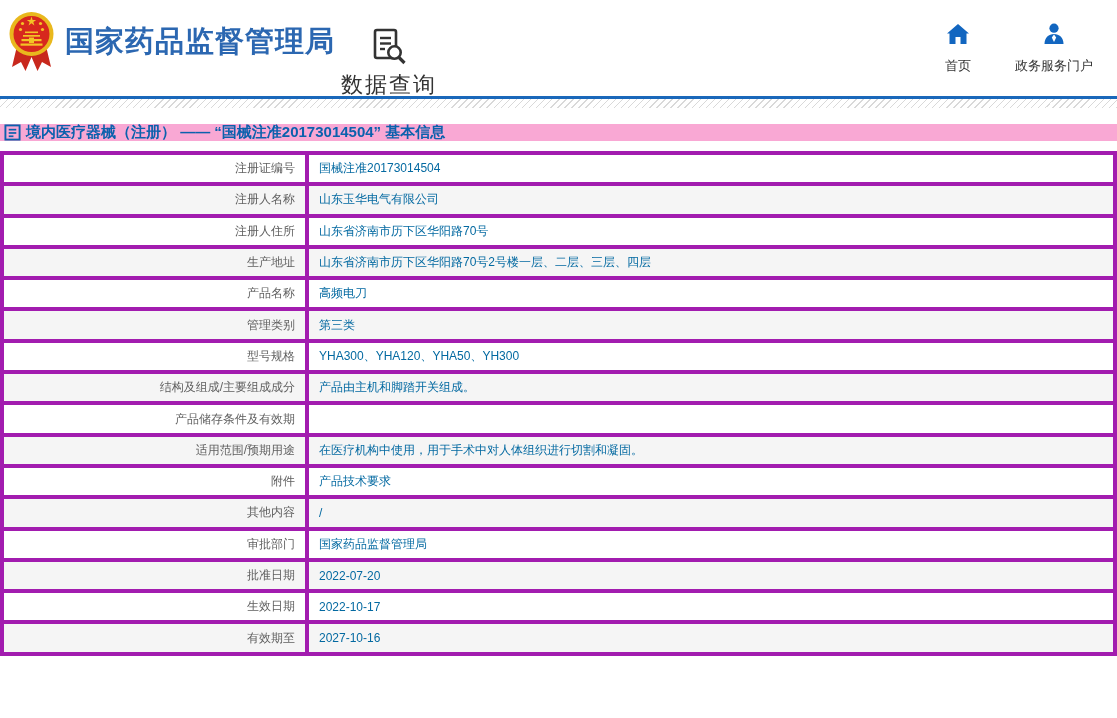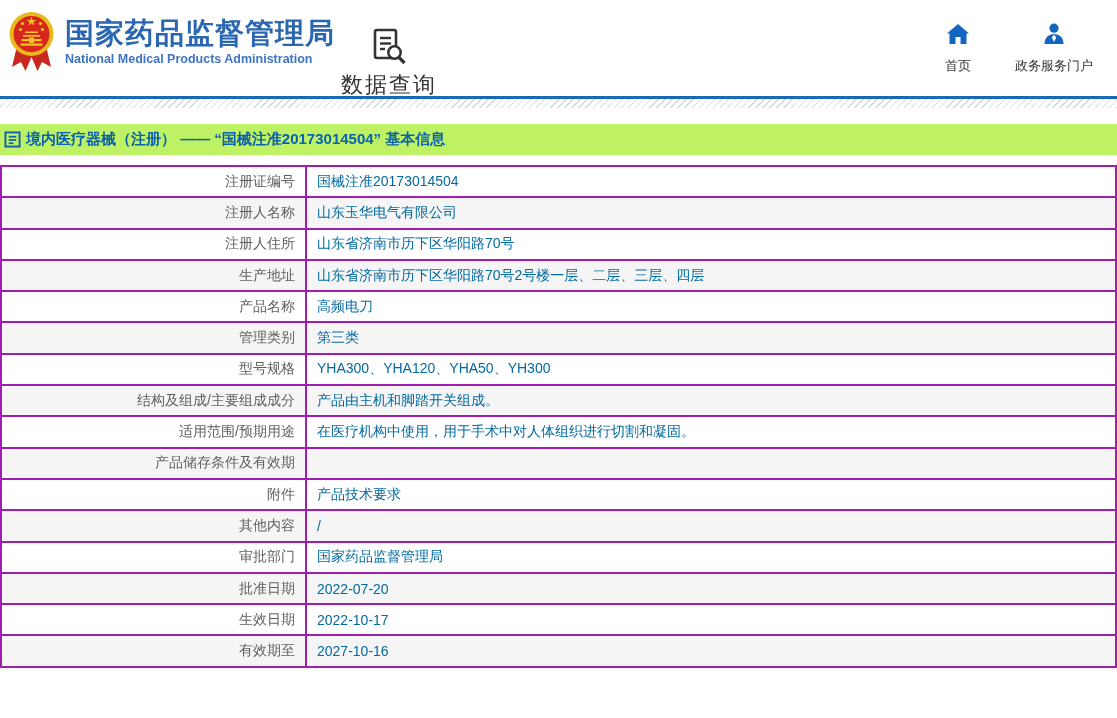--- a/index.html
+++ b/index.html
@@ -41,33 +41,33 @@
 
   
   .blue-rule { height:3px; background:#1a68ba; }
   .hatch-band {
     height:9px;
     background:repeating-linear-gradient(135deg,#d9d9d9 0px,#d9d9d9 1px,#ffffff 1px,#ffffff 5px);
   }
 
   
   .breadcrumb {
-    margin-top:16px; height:31px; background:#bef264;
+    margin-top:16px; height:17px; background:#f9a8d4;
     display:flex; align-items:center; gap:5px; padding-left:4px;
   }
   .breadcrumb-text {
     color:#0b61ad; font-size:15px; font-weight:bold; white-space:nowrap;
   }
 
   
   table.info-table {
     margin-top:10px; width:1117px; border-collapse:collapse; table-layout:fixed;
   }
   table.info-table td {
-    border:2px solid #a21caf; height:31.3px; font-size:14px;
+    border:4px solid #a21caf; height:31.3px; font-size:12px;
     padding-top:0; padding-bottom:0; overflow:hidden; white-space:nowrap;
   }
   td.lbl {
     width:305px; text-align:right; padding-right:10px; color:#5f5f5f;
   }
   td.val { padding-left:10px; color:#0369a1; }
   tr.row:nth-child(even) { background:#f5f5f5; }
 
   .icon { display:inline-flex; align-items:center; justify-content:center; }
 </style>
@@ -91,21 +91,20 @@
           <rect x="17" y="21.5" width="13" height="1.6"></rect>
           <rect x="15" y="25" width="17" height="1.7"></rect>
           <rect x="13.5" y="29" width="20" height="2.2"></rect>
           <rect x="12.5" y="33.5" width="22" height="2.2"></rect>
           <rect x="21" y="27.5" width="5" height="5.5"></rect>
         </g>
       </svg>
     </span>
     <span class="logo-text">
       <div class="cn">国家药品监督管理局</div>
-      <div class="en">National Medical Products Administration</div>
     </span>
   </div>
 
   <div class="data-query">
     <span class="icon">
       <svg width="33" height="38" viewBox="0 0 33 38">
         <rect x="2" y="3" width="21" height="28" rx="2" fill="none" stroke="#333" stroke-width="2.6"></rect>
         <line x1="7" y1="11" x2="18" y2="11" stroke="#333" stroke-width="2.4"></line>
         <line x1="7" y1="16.5" x2="18" y2="16.5" stroke="#333" stroke-width="2.4"></line>
         <line x1="7" y1="22" x2="12" y2="22" stroke="#333" stroke-width="2.4"></line>
@@ -181,28 +180,28 @@
     </tr>
     <tr class="row">
       <td class="lbl">型号规格</td>
       <td class="val">YHA300、YHA120、YHA50、YH300</td>
     </tr>
     <tr class="row">
       <td class="lbl">结构及组成/主要组成成分</td>
       <td class="val">产品由主机和脚踏开关组成。</td>
     </tr>
     <tr class="row">
+      <td class="lbl">产品储存条件及有效期</td>
+      <td class="val"></td>
+    </tr>
+    <tr class="row">
       <td class="lbl">适用范围/预期用途</td>
       <td class="val">在医疗机构中使用，用于手术中对人体组织进行切割和凝固。</td>
     </tr>
     <tr class="row">
-      <td class="lbl">产品储存条件及有效期</td>
-      <td class="val"></td>
-    </tr>
-    <tr class="row">
       <td class="lbl">附件</td>
       <td class="val">产品技术要求</td>
     </tr>
     <tr class="row">
       <td class="lbl">其他内容</td>
       <td class="val">/</td>
     </tr>
     <tr class="row">
       <td class="lbl">审批部门</td>
       <td class="val">国家药品监督管理局</td>

